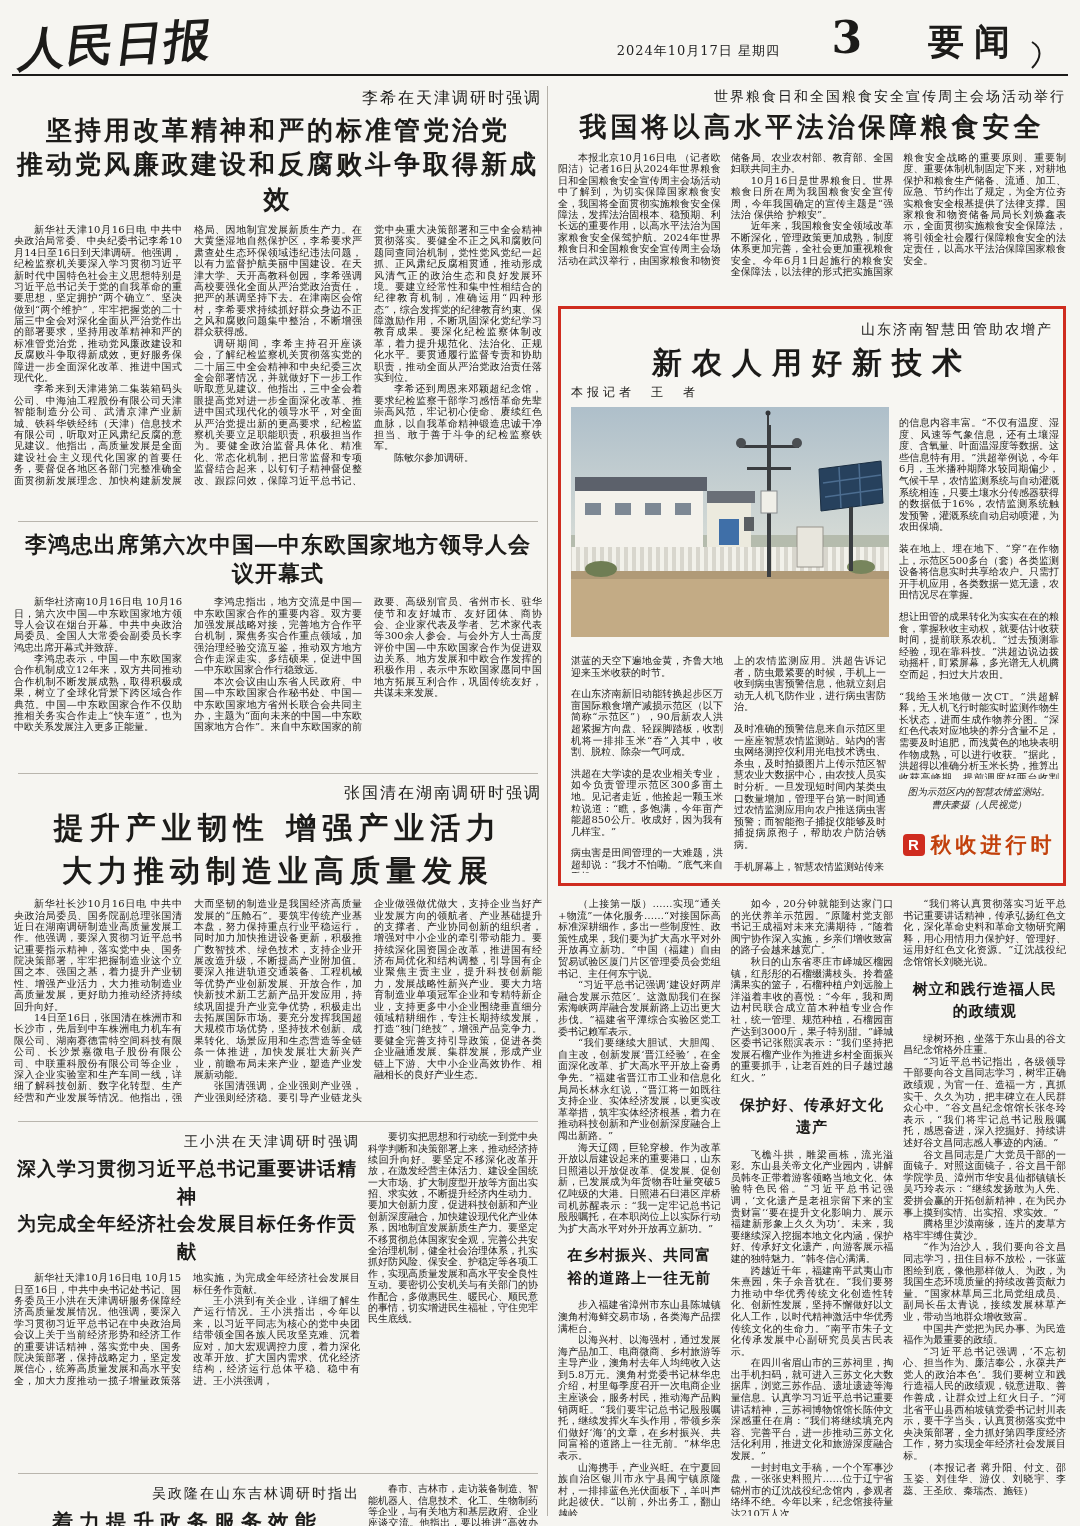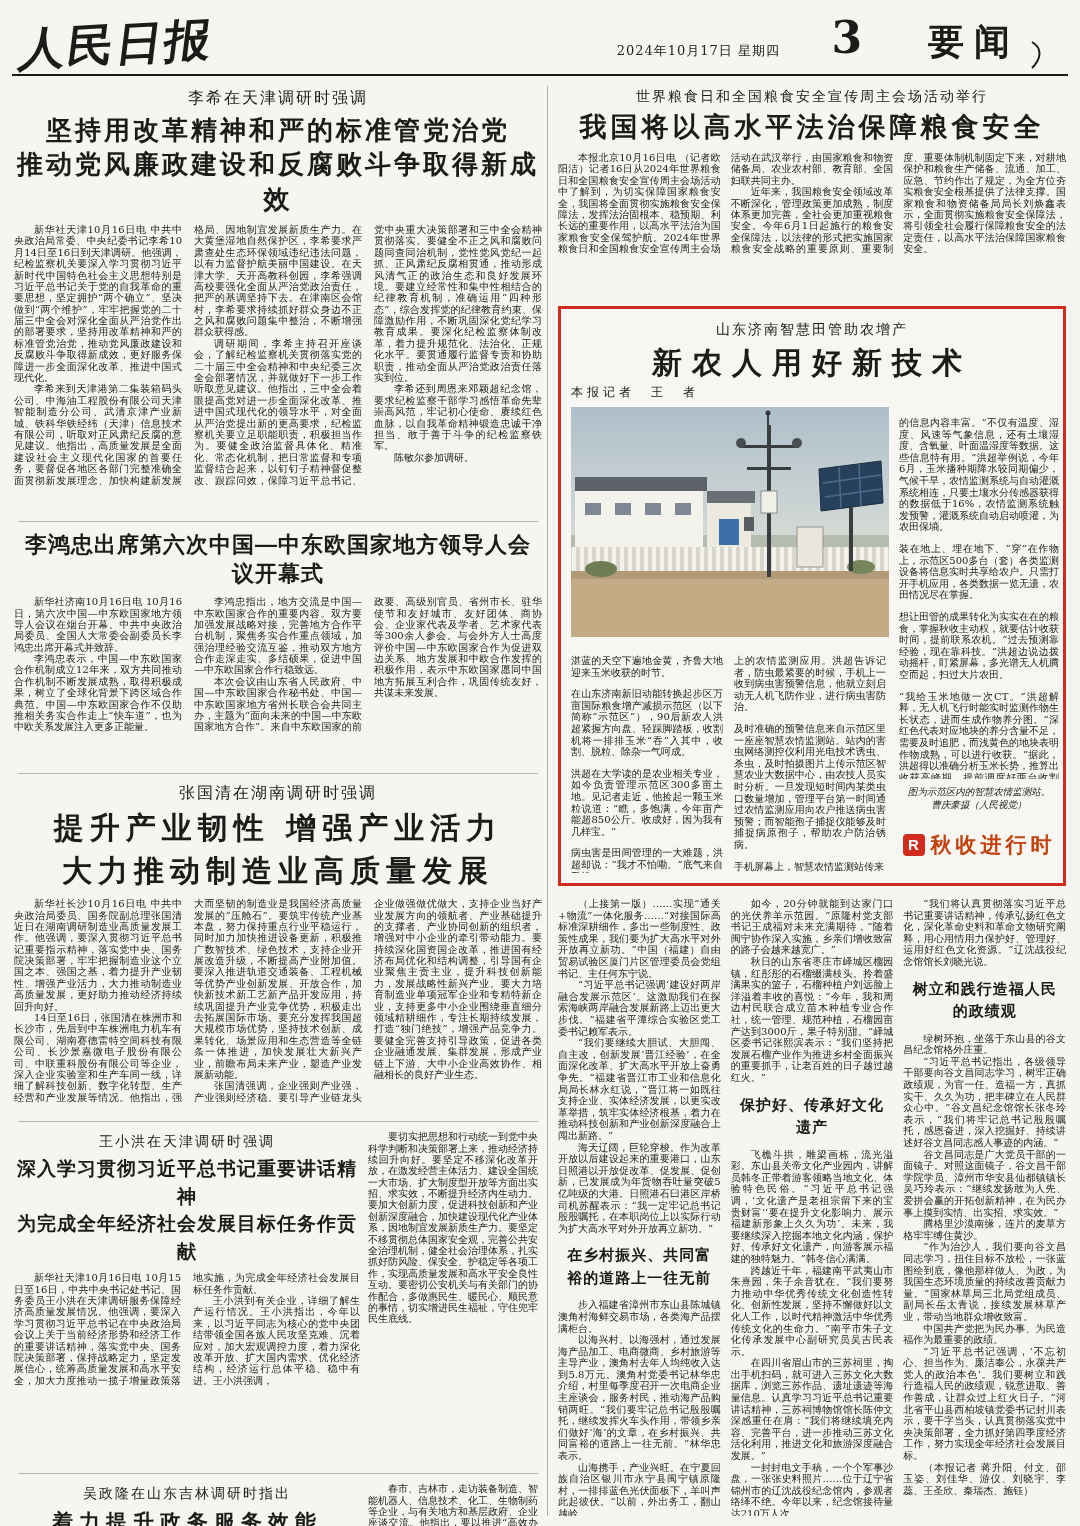--- a/index.html
+++ b/index.html
@@ -18,21 +18,21 @@
   .corner-swash{position:absolute;right:34px;top:40px;}
   .mast-rule{position:absolute;left:12px;right:12px;top:74px;height:2px;background:#1c1b19;}
 
   
   .left-zone{position:absolute;left:14px;top:86px;width:528px;}
   .right-zone{position:absolute;left:558px;top:86px;width:508px;}
   .v-rule{position:absolute;left:547px;top:86px;height:1430px;width:1px;background:#b4b0a8;}
   .h-sep{height:1px;background:#b9b5ad;margin:9px 4px;}
 
   
-  .kicker{text-align:center;font-size:16px;margin:2px 0 4px;letter-spacing:2px;}
+  .kicker{text-align:right;font-size:16px;margin:2px 0 4px;letter-spacing:2px;}
   .kicker.small{font-size:14px;}
   .head-xl{text-align:center;font-family:"Liberation Sans",sans-serif;font-weight:bold;
       font-size:26px;line-height:1.32;letter-spacing:3px;margin:0;}
   .head-l{text-align:center;font-family:"Liberation Sans",sans-serif;font-weight:bold;
       font-size:22px;line-height:1.3;letter-spacing:1px;margin:0;}
   .head-m{text-align:center;font-family:"Liberation Sans",sans-serif;font-weight:bold;
       font-size:19px;line-height:1.45;letter-spacing:1px;margin:0;}
   .head-serif{text-align:center;font-family:"DejaVu Serif",serif;font-weight:bold;
       font-size:30px;letter-spacing:6px;margin:2px 0;}
   .byline{text-align:left;font-size:12px;letter-spacing:4px;margin:2px 0 6px;}
@@ -163,20 +163,21 @@
 
   </div>
 
   <div class="right-zone">
 
     <div>
       <div class="kicker small">世界粮食日和全国粮食安全宣传周主会场活动举行</div>
       <h1 class="head-l" style="font-size:27px;letter-spacing:4px;">我国将以高水平法治保障粮食安全</h1>
       <div class="bodytxt cols3" style="height:142px;margin-top:7px;column-gap:10px;">
           <p class="para">本报北京10月16日电  （记者欧阳洁）记者16日从2024年世界粮食日和全国粮食安全宣传周主会场活动中了解到，为切实保障国家粮食安全，我国将全面贯彻实施粮食安全保障法，发挥法治固根本、稳预期、利长远的重要作用，以高水平法治为国家粮食安全保驾护航。2024年世界粮食日和全国粮食安全宣传周主会场活动在武汉举行，由国家粮食和物资储备局、农业农村部、教育部、全国妇联共同主办。</p>
+          <p class="para">10月16日是世界粮食日。世界粮食日所在周为我国粮食安全宣传周，今年我国确定的宣传主题是“强法治  保供给  护粮安”。</p>
           <p class="para">近年来，我国粮食安全领域改革不断深化，管理政策更加成熟，制度体系更加完善，全社会更加重视粮食安全。今年6月1日起施行的粮食安全保障法，以法律的形式把实施国家粮食安全战略的重要原则、重要制度、重要体制机制固定下来，对耕地保护和粮食生产储备、流通、加工、应急、节约作出了规定，为全方位夯实粮食安全根基提供了法律支撑。国家粮食和物资储备局局长刘焕鑫表示，全面贯彻实施粮食安全保障法，将引领全社会履行保障粮食安全的法定责任，以高水平法治保障国家粮食安全。</p>
         </div>
     </div>
 
     <div class="red-box">
       <div class="kicker small" style="margin-top:4px;">山东济南智慧田管助农增产</div>
       <h1 class="head-l" style="font-size:30px;letter-spacing:10px;font-family:'Liberation Sans',sans-serif;">新农人用好新技术</h1>
       <div class="byline">本报记者　王　者</div>
 
       <div class="rb-content">

